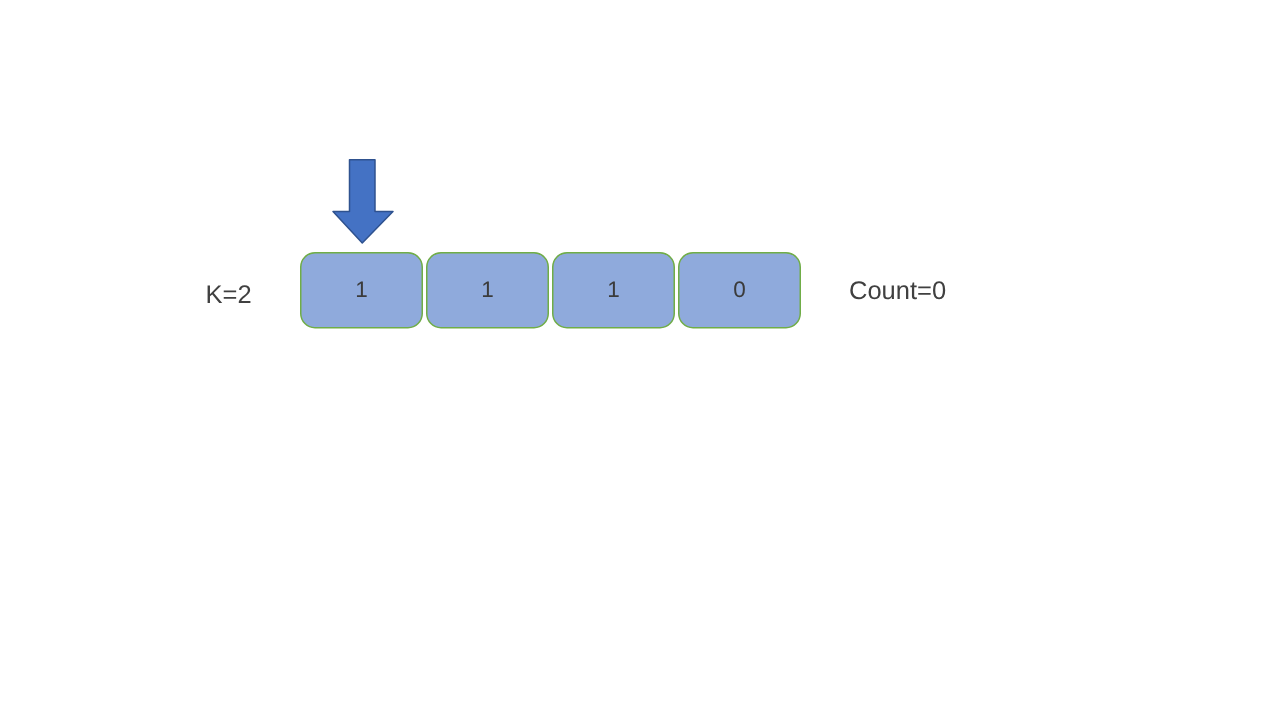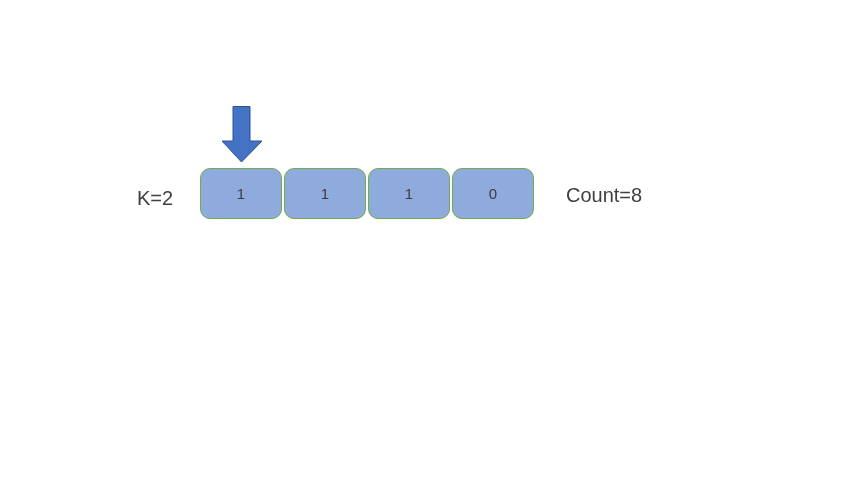--- a/index.html
+++ b/index.html
@@ -10,21 +10,21 @@
   }
   .canvas {
     position: relative;
     width: 853px;
     height: 480px;
     background: #ffffff;
     overflow: hidden;
   }
   .side-label {
     position: absolute;
-    font-size: 20px;
+    font-size: 17px;
     color: #404040;
     white-space: nowrap;
   }
   .k-label {
     left: 137px;
     top: 187px;
   }
   .count-label {
     left: 566px;
     top: 184px;
@@ -73,15 +73,15 @@
   <div class="cell cell-1">
     <span>1</span>
   </div>
   <div class="cell cell-2">
     <span>1</span>
   </div>
   <div class="cell cell-3">
     <span>0</span>
   </div>
 
-  <div class="side-label count-label">Count=8</div>
+  <div class="side-label count-label">Count=0</div>
 
 </div>
 
 </body></html>

